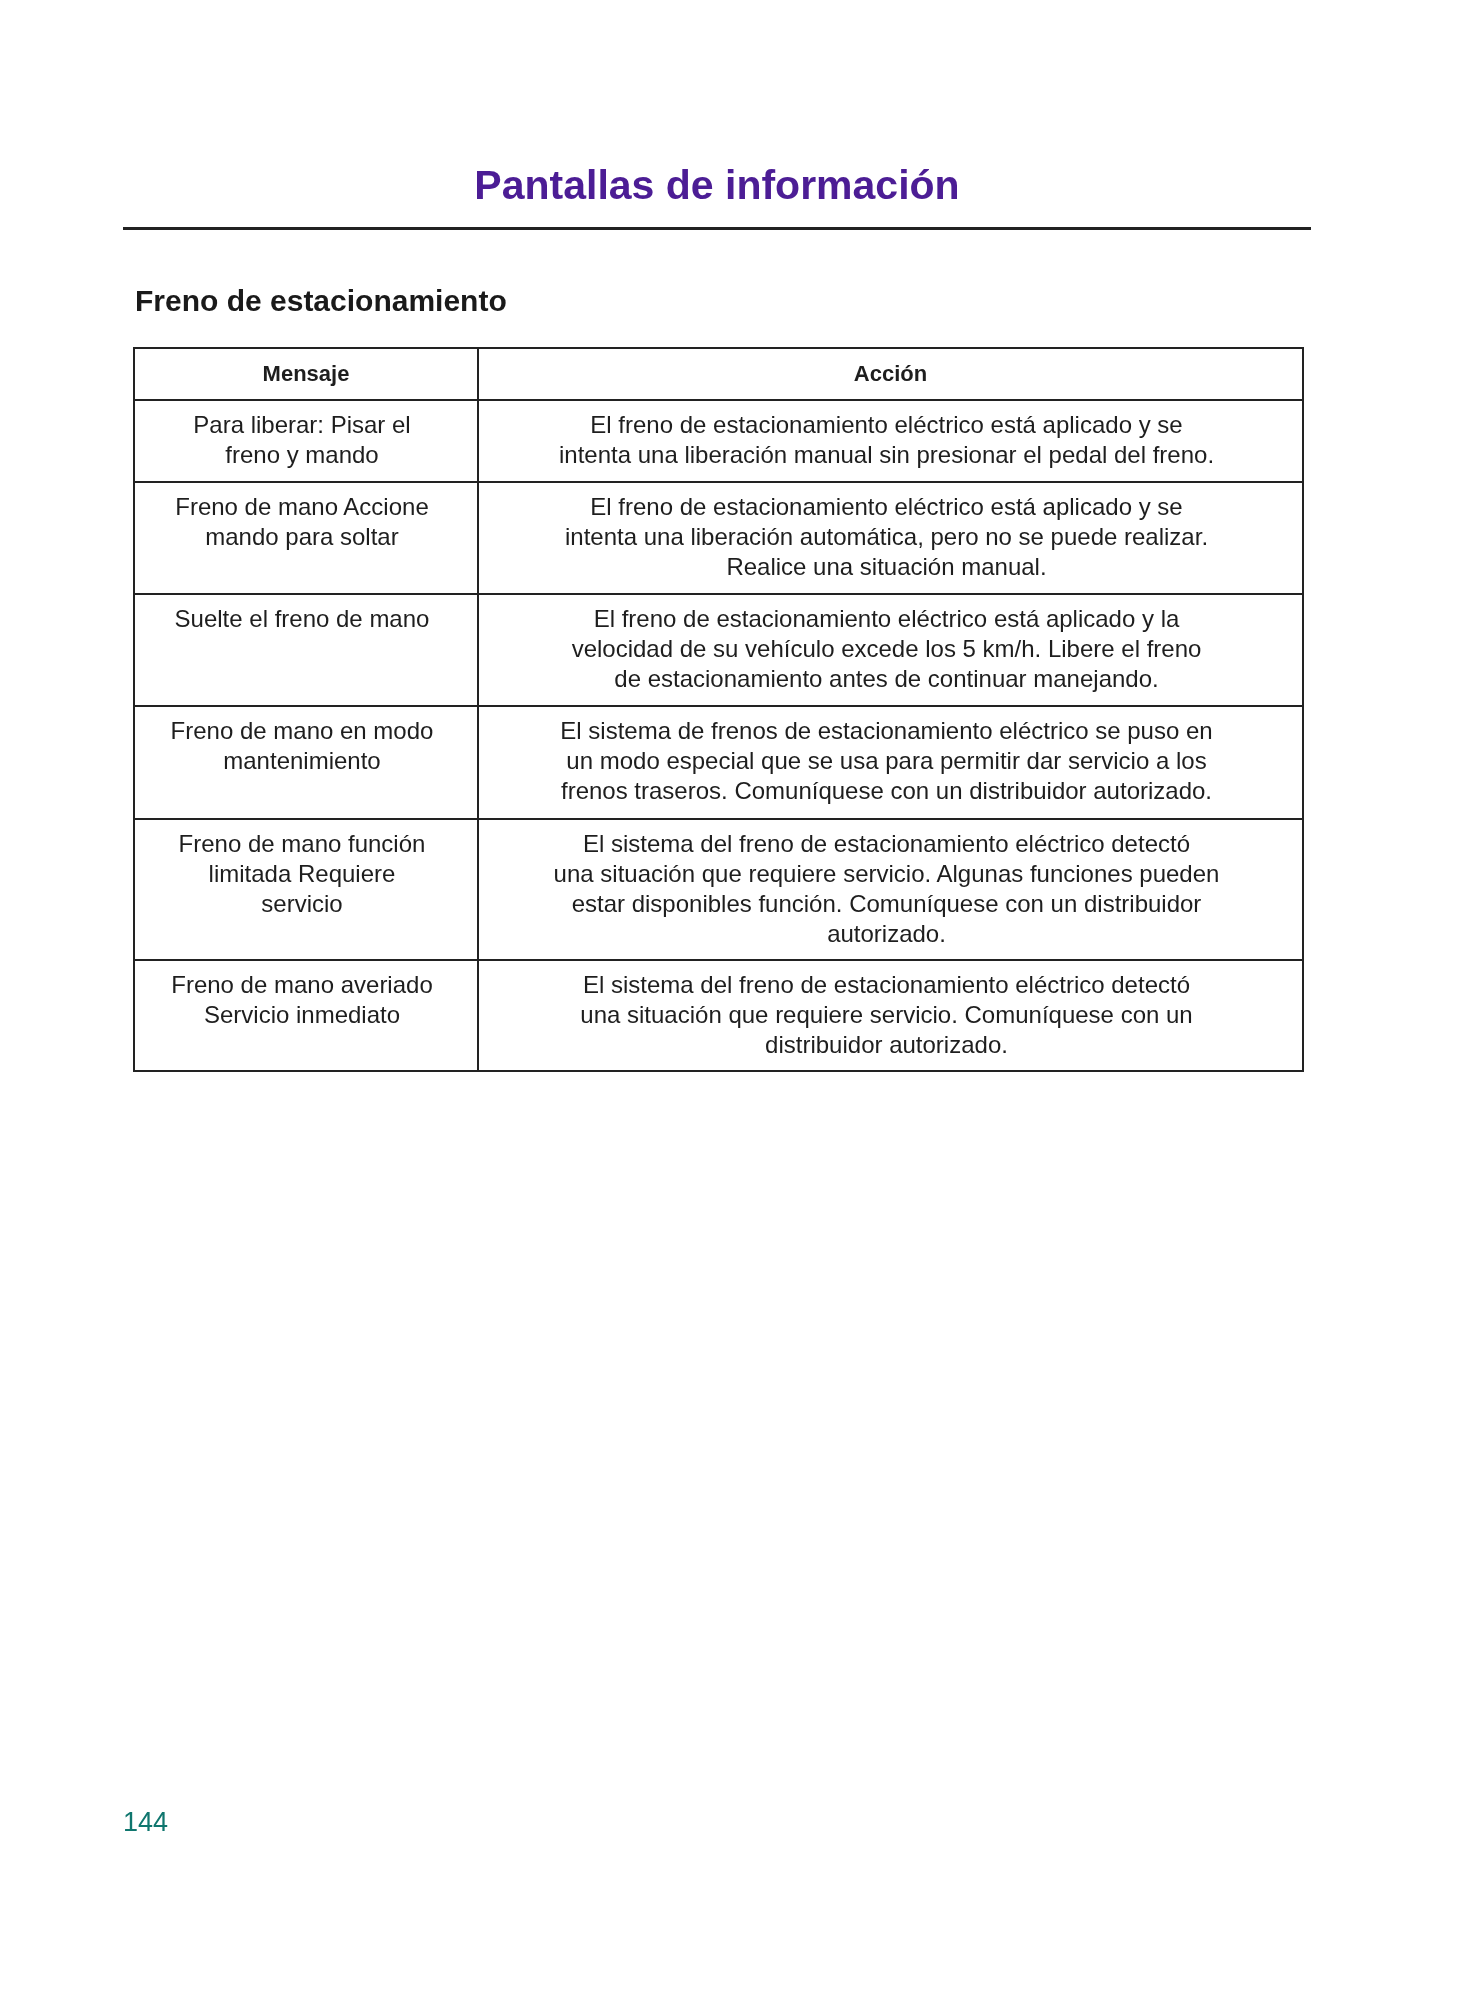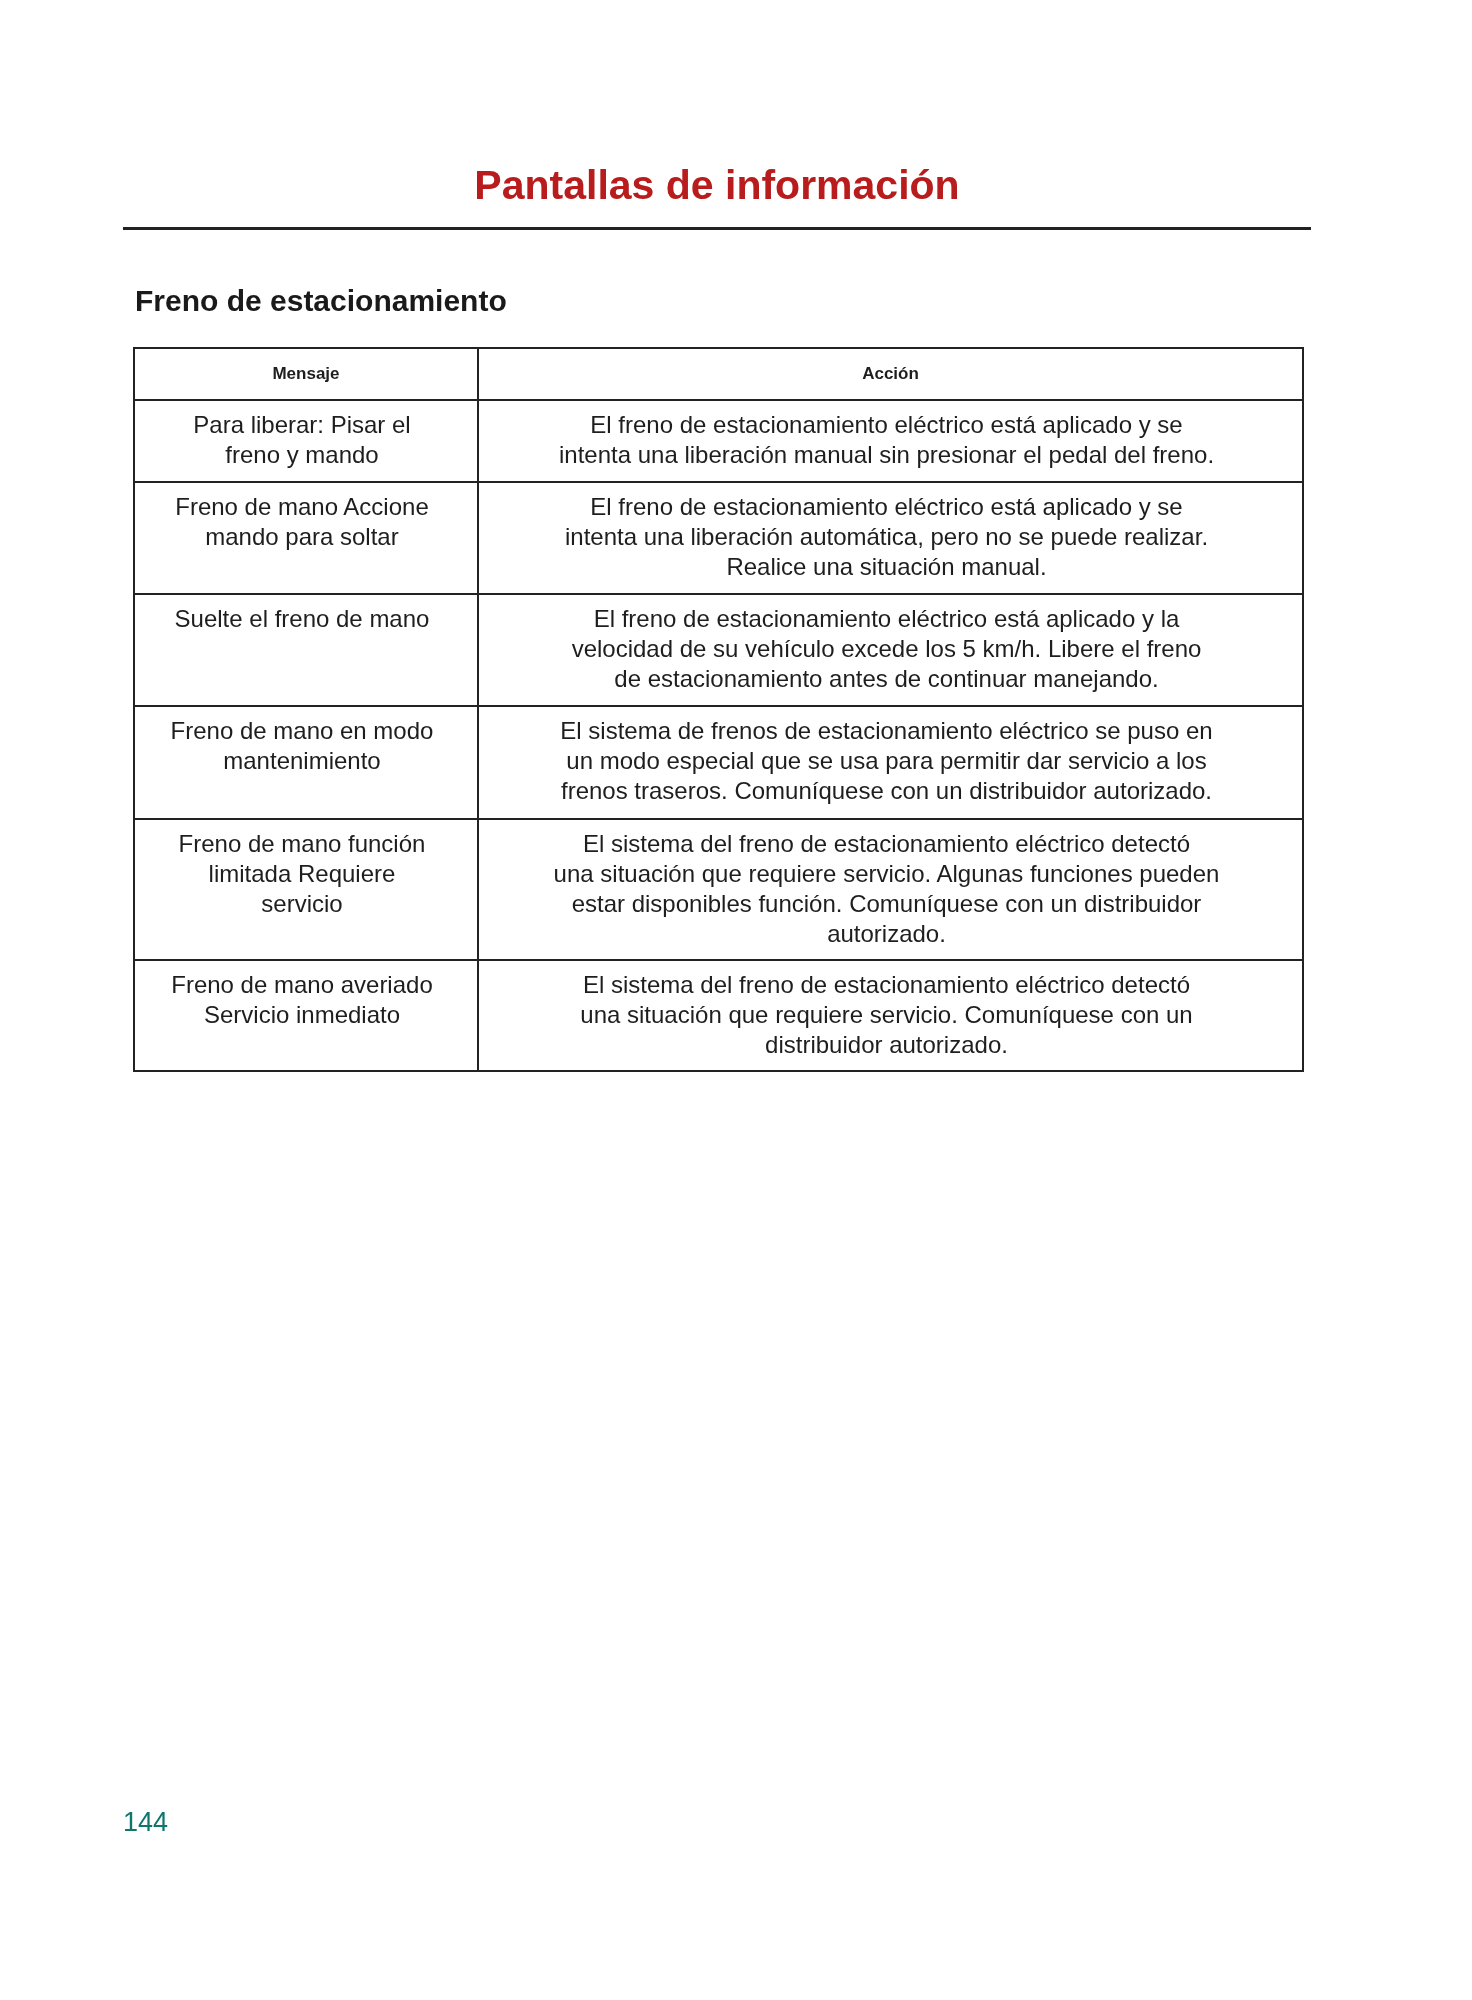--- a/index.html
+++ b/index.html
@@ -4,40 +4,40 @@
 <style>
   html, body { margin: 0; padding: 0; }
   body {
     width: 1472px; height: 2000px; position: relative; overflow: hidden;
     background: #ffffff; color: #1c1c1c;
     font-family: "Liberation Sans", sans-serif;
   }
   .page-title {
     position: absolute; left: 123px; width: 1188px; top: 163px;
     text-align: center; font-size: 41px; line-height: 44px; font-weight: bold;
-    color: #b91c1c; letter-spacing: 0px;
+    color: #4c1d95; letter-spacing: 0px;
   }
   .title-rule {
     position: absolute; left: 123px; width: 1188px; top: 227px; height: 3px;
     background: #222222;
   }
   .section-heading {
     position: absolute; left: 135px; top: 284px;
     font-size: 30px; line-height: 34px; font-weight: bold; color: #1a1a1a;
   }
   .info-table {
     position: absolute; left: 133px; top: 347px; width: 1169px;
     border-collapse: collapse; table-layout: fixed;
   }
   .info-table td, .info-table th {
     border: 2px solid #222222; padding: 0; vertical-align: top; text-align: center;
     font-size: 24px; line-height: 30px; color: #1e1e1e;
   }
   .info-table th {
-    font-weight: bold; font-size: 17px; height: 50px; vertical-align: middle;
+    font-weight: bold; font-size: 22px; height: 50px; vertical-align: middle;
   }
   .cell-inner { padding: 9px 14px 10px 6px; }
   .line { display: block; white-space: nowrap; }
   .col-msg { width: 344px; }
   .col-act { width: 825px; }
   .page-number {
     position: absolute; left: 123px; width: 1188px; top: 1806px;
     text-align: left; font-size: 27px; line-height: 32px; color: #0f766e;
   }
 </style>

